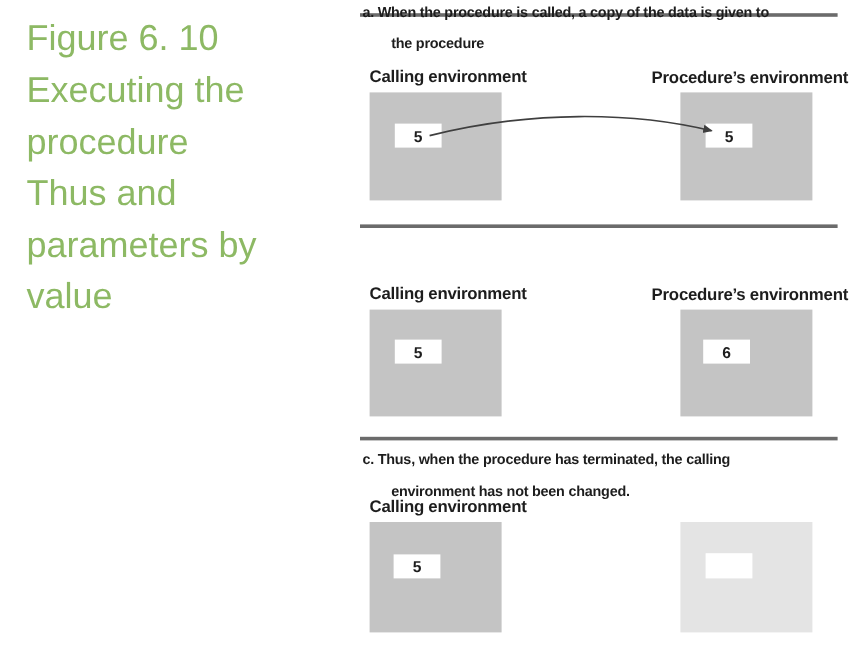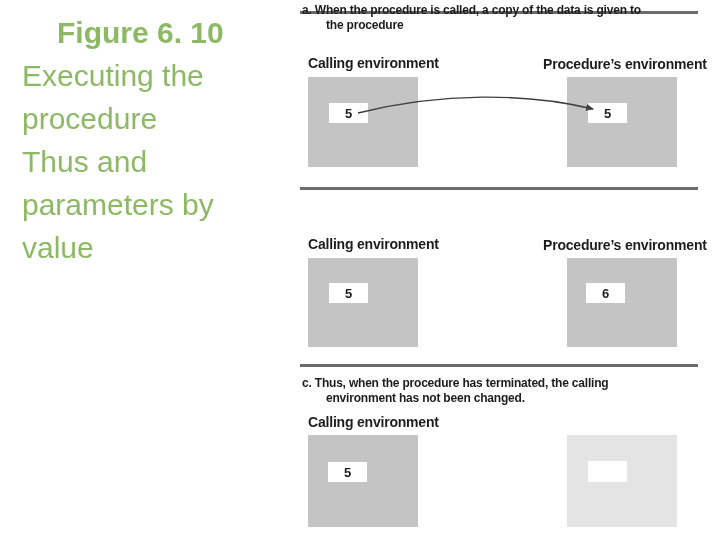--- a/index.html
+++ b/index.html
@@ -10,27 +10,27 @@
     --graylight:#e4e4e4;
   }
   html,body{margin:0;padding:0;background:#fff;}
   .slide{
     position:relative;width:720px;height:540px;background:#ffffff;
     font-family:"Liberation Sans",sans-serif;overflow:hidden;
   }
   
   .fig-title{position:absolute;left:22px;top:11px;color:var(--accent);
     font-size:30px;line-height:43px;letter-spacing:0;}
-  .fig-label{font-weight:700;margin-left:35px;}
+  .fig-label{font-weight:400;}
   .fig-line{font-weight:400;}
   
   .sep{position:absolute;left:300px;width:398px;height:3px;background:var(--sep);}
   .caption{position:absolute;left:302px;font-size:12px;font-weight:700;
     color:var(--text);letter-spacing:-0.2px;line-height:15px;white-space:nowrap;}
-  .caption .cont{padding-left:24px;}
+  .caption .cont{padding-left:24px;margin-top:11px;}
   .env-label{position:absolute;font-size:14px;font-weight:700;
     letter-spacing:-0.2px;color:var(--text);white-space:nowrap;}
   .gray-box{position:absolute;width:110px;background:var(--gray);}
   .gray-box.light{background:var(--graylight);}
   .cell{position:absolute;width:39px;height:20px;background:#ffffff;
     display:flex;align-items:center;justify-content:center;
     font-size:13px;font-weight:700;color:var(--text);}
   .arrow-svg{position:absolute;left:352px;top:85px;}
 </style>
 </head>

